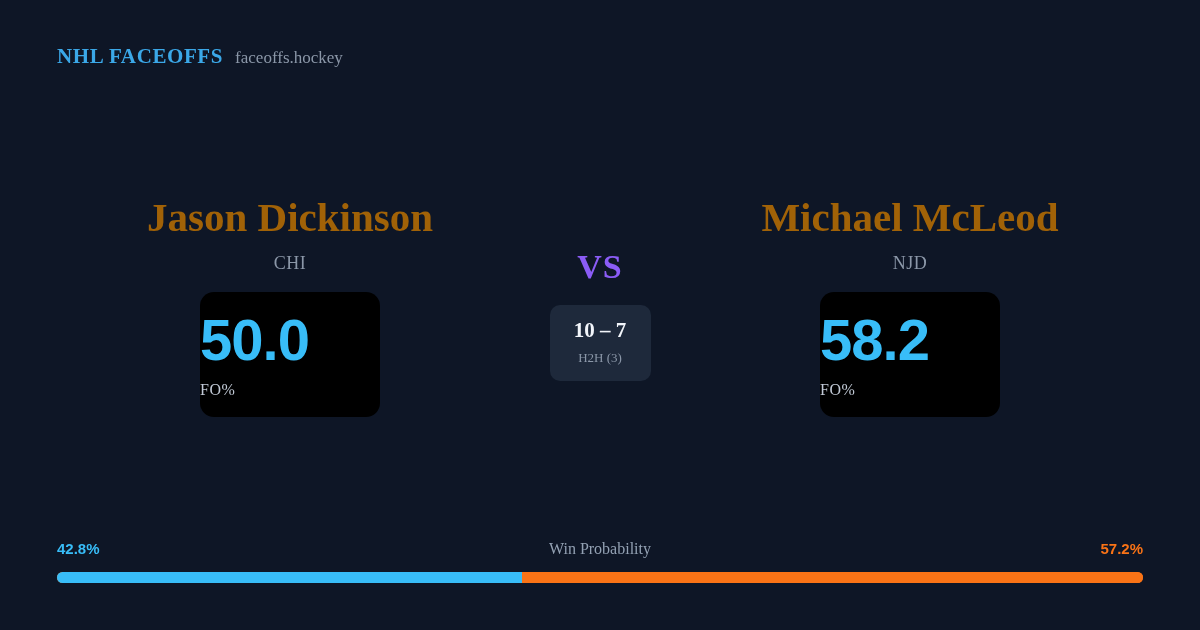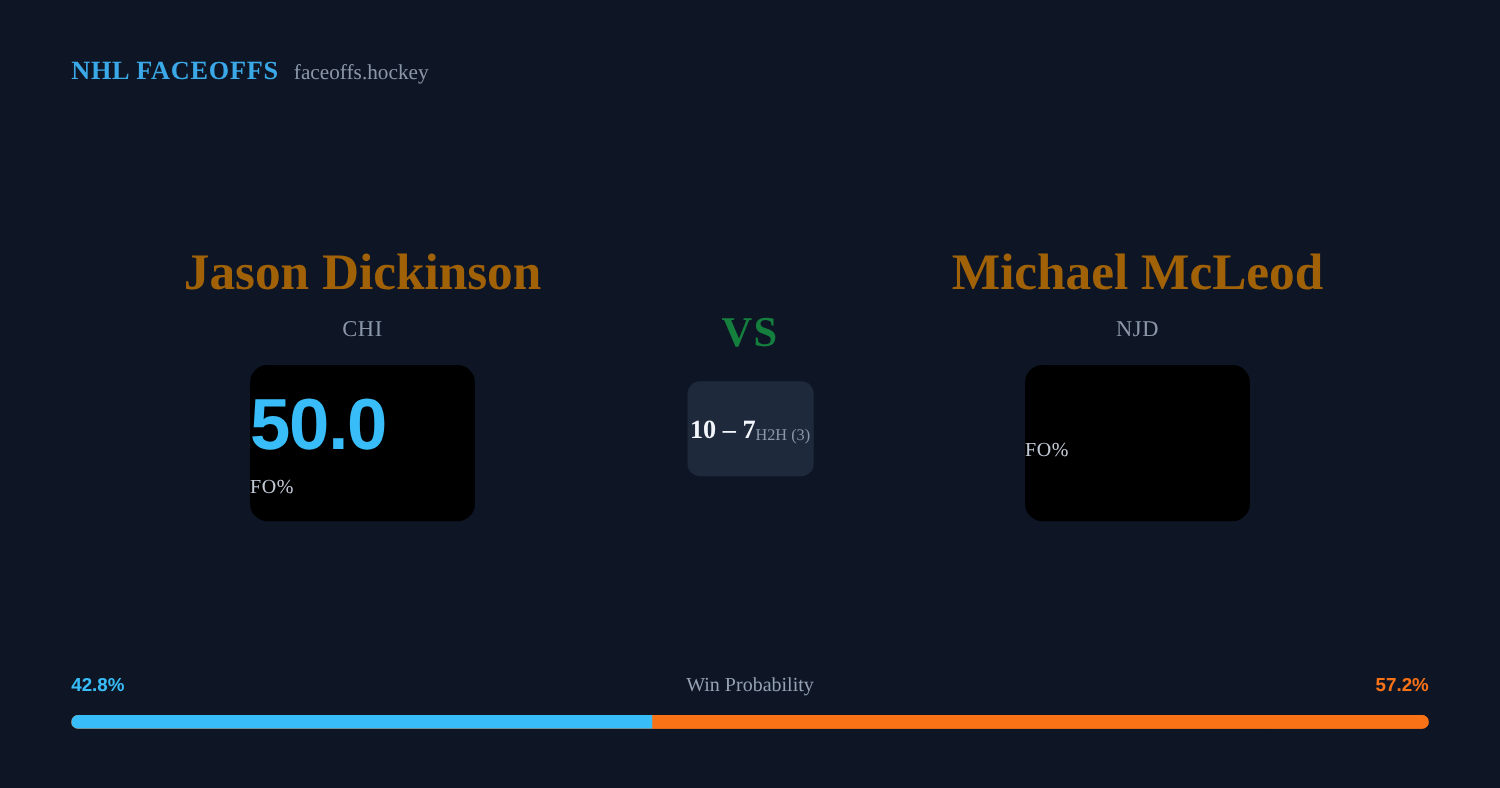--- a/index.html
+++ b/index.html
@@ -103,32 +103,32 @@
     display: flex;
     flex-direction: column;
     align-items: center;
     padding-top: 55px;
     box-sizing: border-box;
   }
   .vs {
     font-family: "Liberation Serif", serif;
     font-weight: bold;
     font-size: 34px;
-    color: #15803d;
+    color: #8b5cf6;
     letter-spacing: 1px;
     line-height: 1;
   }
   .h2h-card {
     margin-top: 21px;
     width: 101px;
     height: 76px;
     background: #1e293b;
     border-radius: 10px;
     display: flex;
-    flex-direction: row;
+    flex-direction: column;
     align-items: center;
     justify-content: center;
   }
   .h2h-score {
     font-family: "Liberation Serif", serif;
     font-weight: bold;
     font-size: 21px;
     color: #f2f5fa;
     line-height: 1;
     white-space: nowrap;
@@ -222,20 +222,21 @@
     <div class="h2h-card">
       <div class="h2h-score">10 – 7</div>
       <div class="h2h-label">H2H (3)</div>
     </div>
   </div>
 
   <div class="player">
     <div class="player-name">Michael McLeod</div>
     <div class="player-team">NJD</div>
     <div class="stat-card">
+      <div class="stat-value">58.2</div>
       <div class="stat-label">FO%</div>
     </div>
   </div>
 
 </div>
 
 <div class="winprob">
   <div class="wp-labels">
     <div class="wp-left">42.8%</div>
     <div class="wp-center">Win Probability</div>

